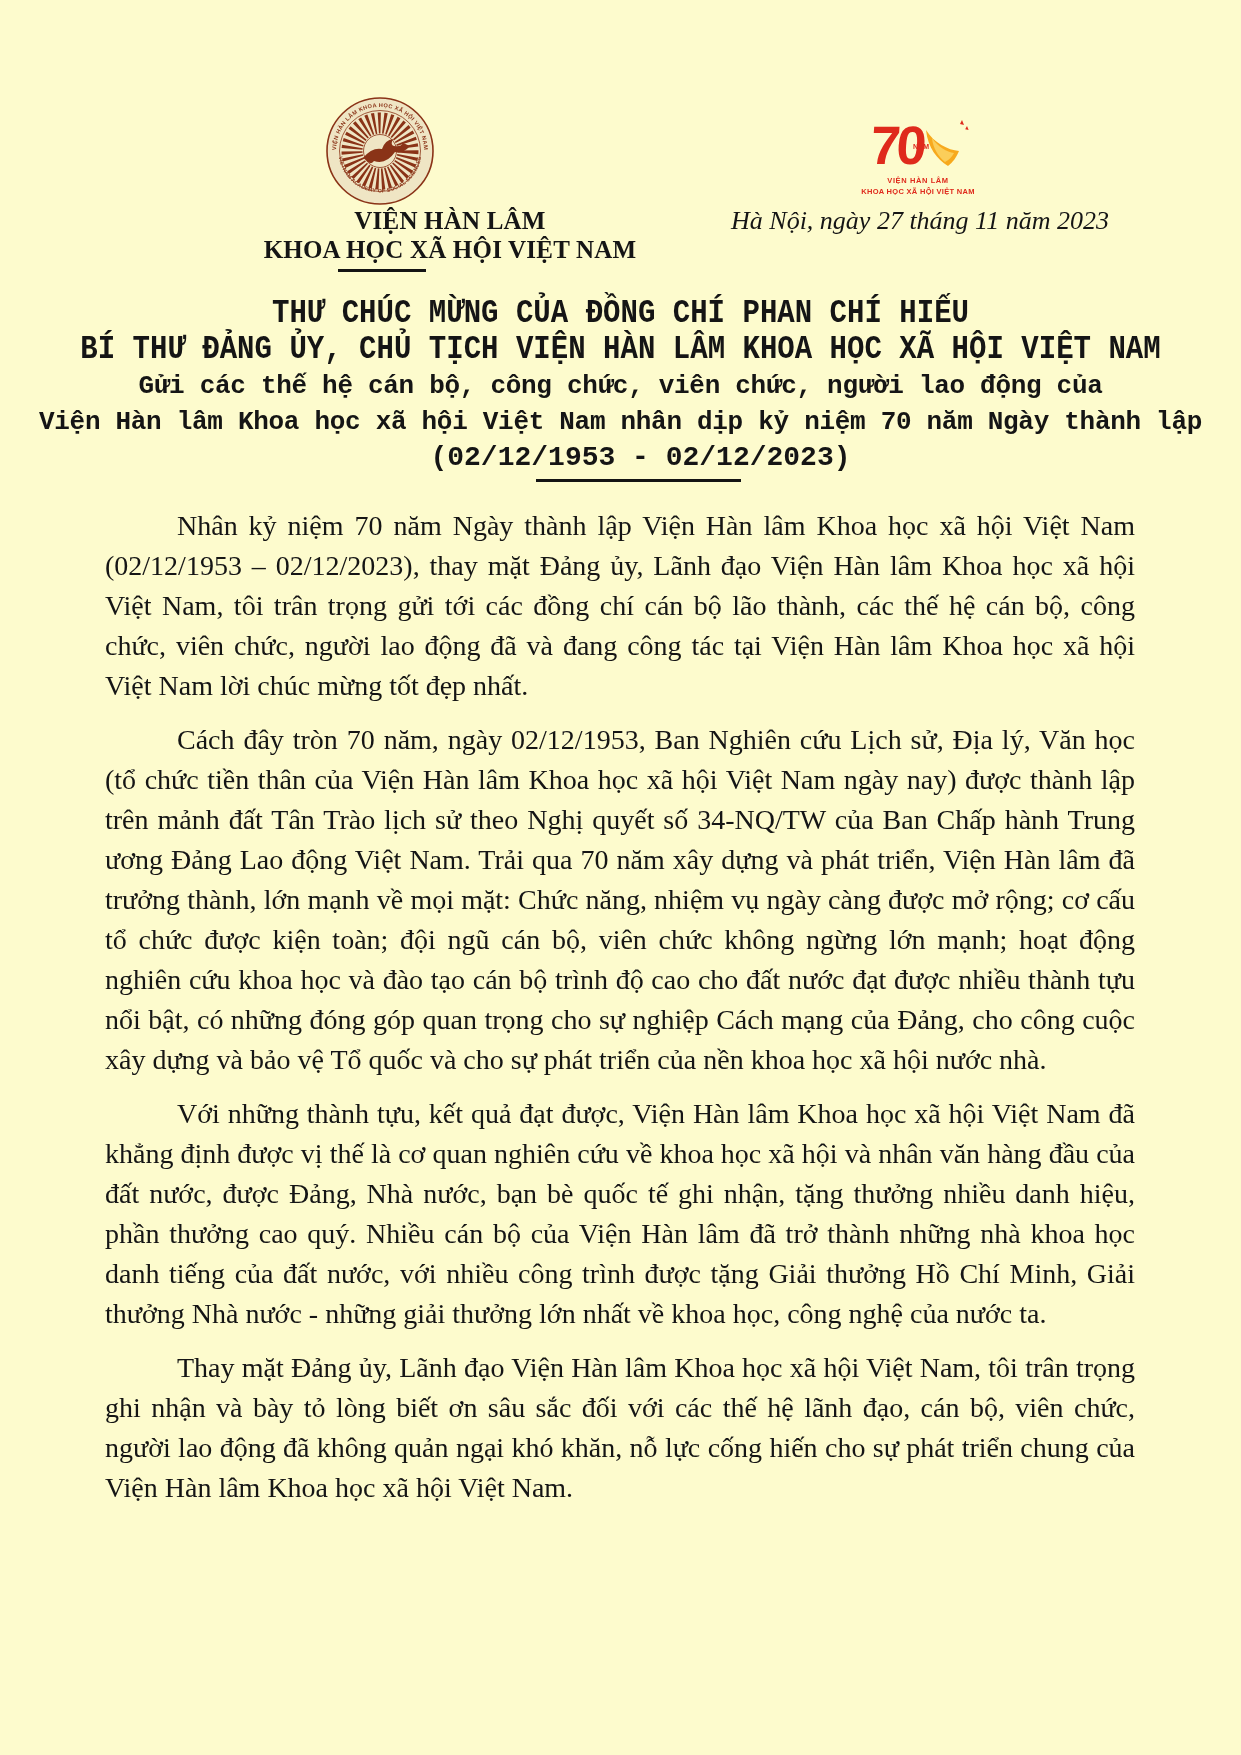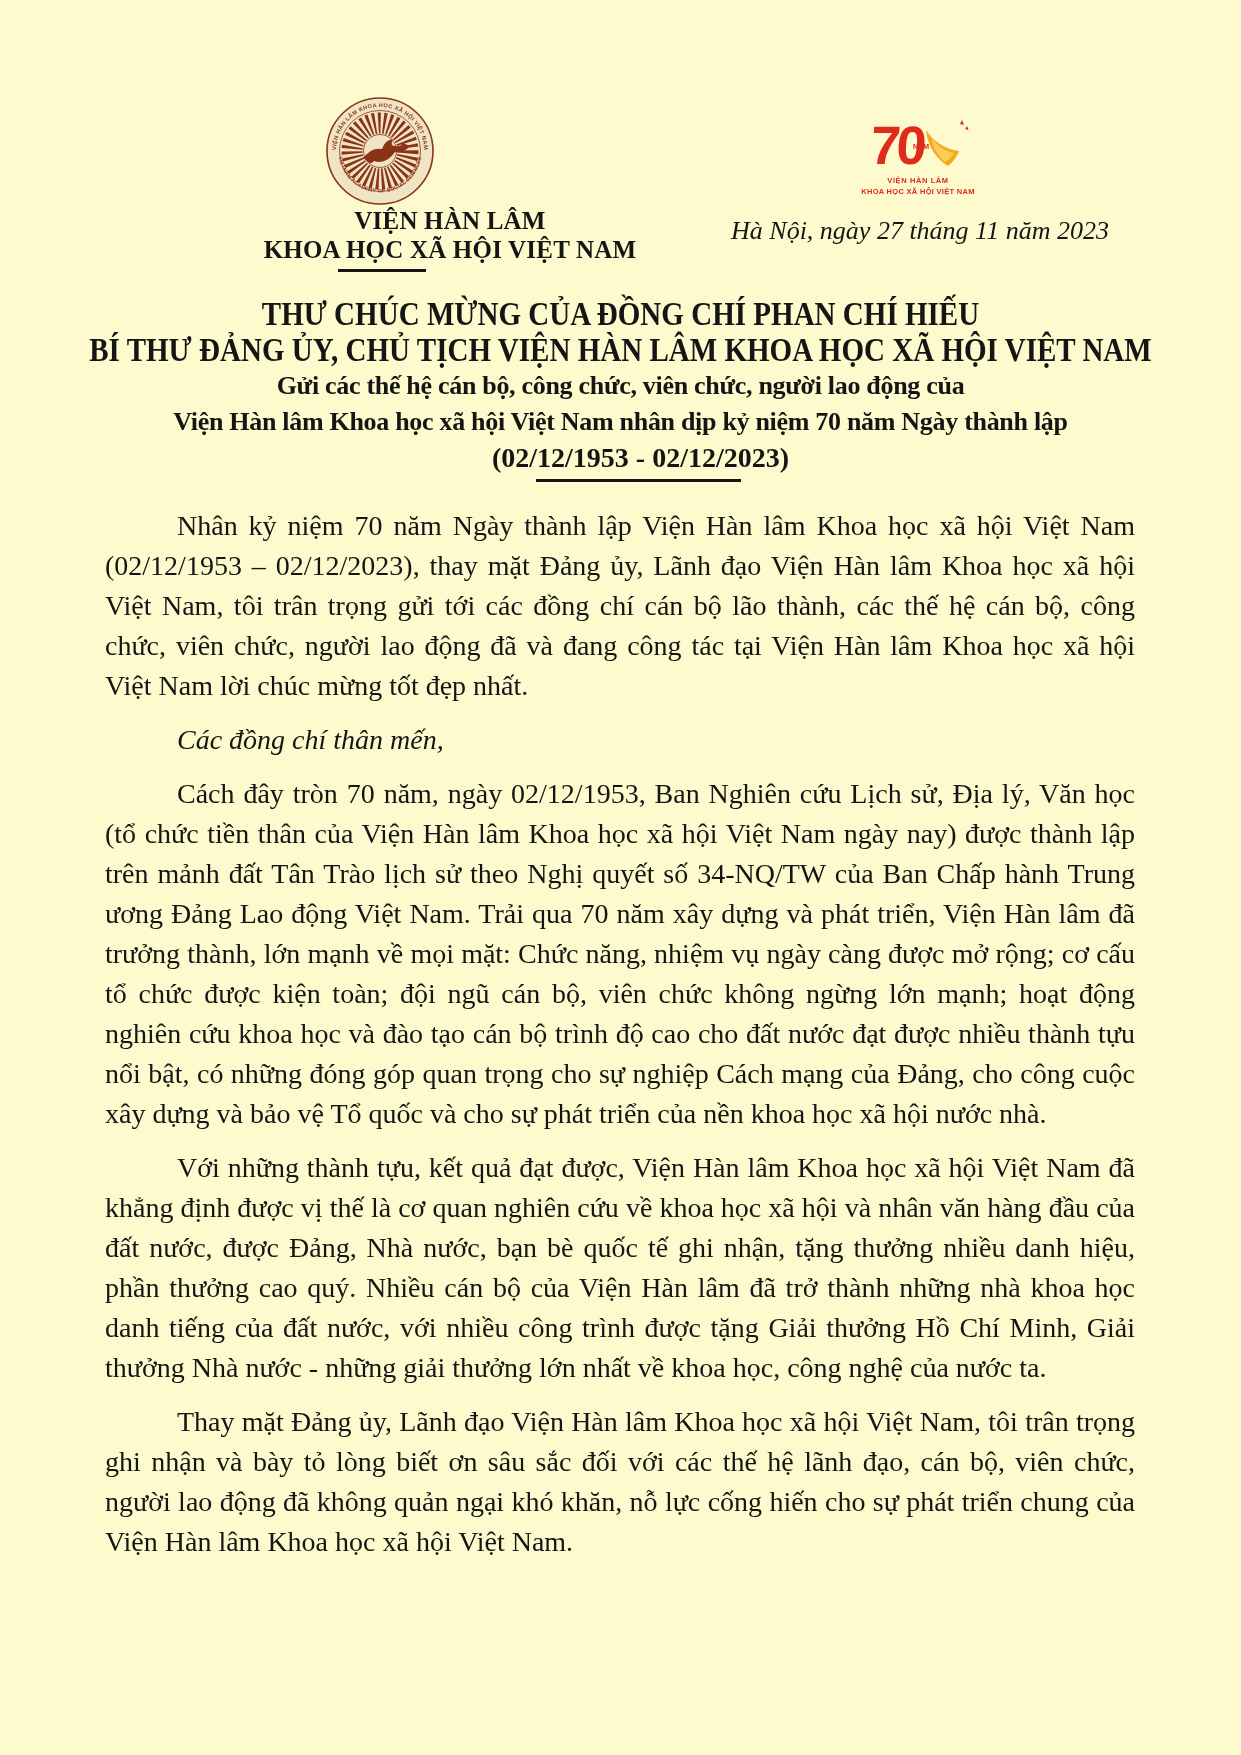--- a/index.html
+++ b/index.html
@@ -40,30 +40,31 @@
   }
 
   .header-right {
     position: absolute;
     left: 690px; top: 110px;
     width: 460px;
     text-align: center;
   }
   .logo70-wrap { width: 130px; height: 92px; margin: 0 auto; }
   .dateline {
-    margin-top: 14px;
+    margin-top: 4px;
     font-style: italic;
     font-size: 26px;
     white-space: nowrap;
   }
 
   
   .title-block {
     padding-top: 296px;
     text-align: center;
+    font-family: Liberation Mono, monospace;
   }
   .title-caps {
     font-weight: bold;
     font-size: 33px;
     line-height: 36px;
     transform: scaleX(0.88);
     transform-origin: 50% 50%;
     white-space: nowrap;
   }
   .title-sub {
@@ -158,19 +159,18 @@
     <div class="title-caps">THƯ CHÚC MỪNG CỦA ĐỒNG CHÍ PHAN CHÍ HIẾU</div>
     <div class="title-caps">BÍ THƯ ĐẢNG ỦY, CHỦ TỊCH VIỆN HÀN LÂM KHOA HỌC XÃ HỘI VIỆT NAM</div>
     <div class="title-sub">Gửi các thế hệ cán bộ, công chức, viên chức, người lao động của</div>
     <div class="title-sub">Viện Hàn lâm Khoa học xã hội Việt Nam nhân dịp kỷ niệm 70 năm Ngày thành lập</div>
     <div class="title-dates">(02/12/1953 - 02/12/2023)</div>
     <div class="title-rule"></div>
   </div>
 
   <div class="letter-body">
     <p>Nhân kỷ niệm 70 năm Ngày thành lập Viện Hàn lâm Khoa học xã hội Việt Nam (02/12/1953 – 02/12/2023), thay mặt Đảng ủy, Lãnh đạo Viện Hàn lâm Khoa học xã hội Việt Nam, tôi trân trọng gửi tới các đồng chí cán bộ lão thành, các thế hệ cán bộ, công chức, viên chức, người lao động đã và đang công tác tại Viện Hàn lâm Khoa học xã hội Việt Nam lời chúc mừng tốt đẹp nhất.</p>
-    <p class="salutation">Các đồng chí thân mến,</p>
     <p>Cách đây tròn 70 năm, ngày 02/12/1953, Ban Nghiên cứu Lịch sử, Địa lý, Văn học (tổ chức tiền thân của Viện Hàn lâm Khoa học xã hội Việt Nam ngày nay) được thành lập trên mảnh đất Tân Trào lịch sử theo Nghị quyết số 34-NQ/TW của Ban Chấp hành Trung ương Đảng Lao động Việt Nam. Trải qua 70 năm xây dựng và phát triển, Viện Hàn lâm đã trưởng thành, lớn mạnh về mọi mặt: Chức năng, nhiệm vụ ngày càng được mở rộng; cơ cấu tổ chức được kiện toàn; đội ngũ cán bộ, viên chức không ngừng lớn mạnh; hoạt động nghiên cứu khoa học và đào tạo cán bộ trình độ cao cho đất nước đạt được nhiều thành tựu nổi bật, có những đóng góp quan trọng cho sự nghiệp Cách mạng của Đảng, cho công cuộc xây dựng và bảo vệ Tổ quốc và cho sự phát triển của nền khoa học xã hội nước nhà.</p>
     <p>Với những thành tựu, kết quả đạt được, Viện Hàn lâm Khoa học xã hội Việt Nam đã khẳng định được vị thế là cơ quan nghiên cứu về khoa học xã hội và nhân văn hàng đầu của đất nước, được Đảng, Nhà nước, bạn bè quốc tế ghi nhận, tặng thưởng nhiều danh hiệu, phần thưởng cao quý. Nhiều cán bộ của Viện Hàn lâm đã trở thành những nhà khoa học danh tiếng của đất nước, với nhiều công trình được tặng Giải thưởng Hồ Chí Minh, Giải thưởng Nhà nước - những giải thưởng lớn nhất về khoa học, công nghệ của nước ta.</p>
     <p>Thay mặt Đảng ủy, Lãnh đạo Viện Hàn lâm Khoa học xã hội Việt Nam, tôi trân trọng ghi nhận và bày tỏ lòng biết ơn sâu sắc đối với các thế hệ lãnh đạo, cán bộ, viên chức, người lao động đã không quản ngại khó khăn, nỗ lực cống hiến cho sự phát triển chung của Viện Hàn lâm Khoa học xã hội Việt Nam.</p>
   </div>
 
 </div>
 
 </body></html>

